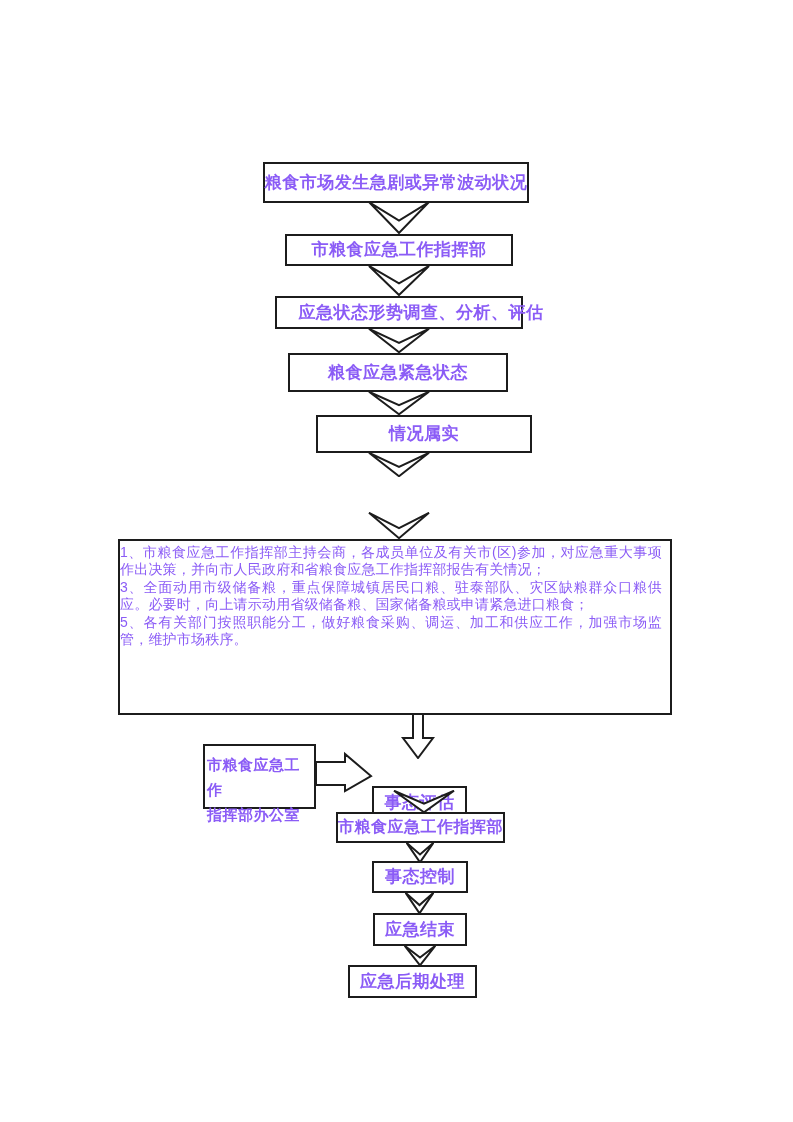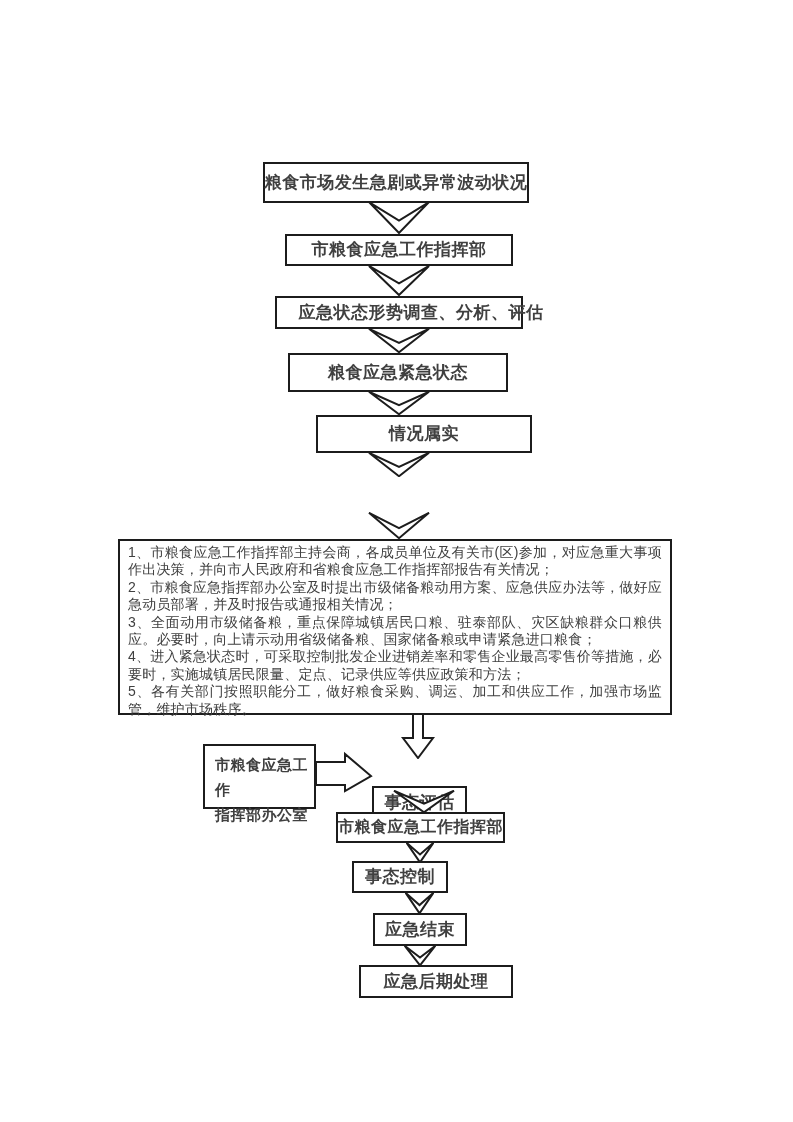--- a/index.html
+++ b/index.html
@@ -2,21 +2,21 @@
 <html><head>
 <meta charset="utf-8">
 <style>
   html, body { margin: 0; padding: 0; background: #ffffff; }
   .page {
     position: relative;
     width: 793px;
     height: 1122px;
     background: #ffffff;
     font-family: "Liberation Sans", "DejaVu Sans", sans-serif;
-    color: #404040;
+    color: #8b5cf6;
     overflow: hidden;
   }
   .node {
     position: absolute;
     box-sizing: border-box;
     border: 2px solid #1c1c1c;
     background: #ffffff;
     display: flex;
     align-items: center;
     justify-content: center;
@@ -28,35 +28,35 @@
     white-space: nowrap;
   }
   .node.small-font { font-size: 16px; }
   .arrow { position: absolute; display: block; }
   .bigbox {
     position: absolute;
     box-sizing: border-box;
     border: 2px solid #1c1c1c;
     background: #ffffff;
     left: 118px; top: 539px; width: 554px; height: 176px;
-    padding: 3px 8px 0 8px;
+    padding: 3px 8px 0 0;
     font-size: 14px;
     line-height: 17.4px;
     letter-spacing: 0.2px;
     text-align: justify;
     font-weight: normal;
   }
   .bigbox .measure { margin: 0; }
   .officebox {
     position: absolute;
     box-sizing: border-box;
     border: 2px solid #1c1c1c;
     background: #ffffff;
     left: 203px; top: 744px; width: 113px; height: 65px;
-    padding: 6px 0 0 10px;
+    padding: 6px 0 0 2px;
     font-size: 15px;
     font-weight: bold;
     line-height: 25px;
     letter-spacing: 0.5px;
   }
   .officebox span { display: block; }
   svg polygon { fill: #ffffff; stroke: #1c1c1c; stroke-width: 2; stroke-linejoin: miter; }
 </style>
 </head>
 <body>
@@ -93,23 +93,21 @@
     <polygon points="1,1 31,31 61,1 31,19" vector-effect="non-scaling-stroke"></polygon>
   </svg>
 
 
   <svg class="arrow" style="left:368px; top:512px;" width="62" height="27" viewBox="0 0 62 32" preserveAspectRatio="none">
     <polygon points="1,1 31,31 61,1 31,19" vector-effect="non-scaling-stroke"></polygon>
   </svg>
 
   <div class="bigbox">
     <div class="measure">1、市粮食应急工作指挥部主持会商，各成员单位及有关市(区)参加，对应急重大事项作出决策，并向市人民政府和省粮食应急工作指挥部报告有关情况；</div>
-    <div class="measure">2、市粮食应急指挥部办公室及时提出市级储备粮动用方案、应急供应办法等，做好应急动员部署，并及时报告或通报相关情况；</div>
     <div class="measure">3、全面动用市级储备粮，重点保障城镇居民口粮、驻泰部队、灾区缺粮群众口粮供应。必要时，向上请示动用省级储备粮、国家储备粮或申请紧急进口粮食；</div>
-    <div class="measure">4、进入紧急状态时，可采取控制批发企业进销差率和零售企业最高零售价等措施，必要时，实施城镇居民限量、定点、记录供应等供应政策和方法；</div>
     <div class="measure">5、各有关部门按照职能分工，做好粮食采购、调运、加工和供应工作，加强市场监管，维护市场秩序。</div>
   </div>
 
   <svg class="arrow" style="left:400px; top:714px;" width="36" height="45" viewBox="0 0 36 45">
     <polygon points="13,0 13,24 3,24 18,44 33,24 23,24 23,0" vector-effect="non-scaling-stroke"></polygon>
   </svg>
 
   <div class="officebox">
     <span>市粮食应急工作</span>
     <span>指挥部办公室</span>
@@ -124,27 +122,27 @@
   <svg class="arrow" style="left:393px; top:790px;" width="62" height="23" viewBox="0 0 62 32" preserveAspectRatio="none">
     <polygon points="1,1 31,31 61,1 31,19" vector-effect="non-scaling-stroke"></polygon>
   </svg>
 
   <div class="node small-font" style="left:336px; top:812px; width:169px; height:31px;">市粮食应急工作指挥部</div>
 
   <svg class="arrow" style="left:406px; top:842px;" width="28" height="21" viewBox="0 0 62 32" preserveAspectRatio="none">
     <polygon points="1,1 31,31 61,1 31,19" vector-effect="non-scaling-stroke"></polygon>
   </svg>
 
-  <div class="node" style="left:352px; top:861px; width:96px; height:32px;">事态控制</div>
+  <div class="node" style="left:372px; top:861px; width:96px; height:32px;">事态控制</div>
 
   <svg class="arrow" style="left:405px; top:892px;" width="29" height="22" viewBox="0 0 62 32" preserveAspectRatio="none">
     <polygon points="1,1 31,31 61,1 31,19" vector-effect="non-scaling-stroke"></polygon>
   </svg>
 
   <div class="node" style="left:373px; top:913px; width:94px; height:33px;text-align:center;">应急结束</div>
 
   <svg class="arrow" style="left:404px; top:945px;" width="32" height="21" viewBox="0 0 62 32" preserveAspectRatio="none">
     <polygon points="1,1 31,31 61,1 31,19" vector-effect="non-scaling-stroke"></polygon>
   </svg>
 
-  <div class="node" style="left:359px; top:965px; width:154px; height:33px;">应急后期处理</div>
+  <div class="node" style="left:348px; top:965px; width:129px; height:33px;">应急后期处理</div>
 
 </div>
 
 </body></html>

